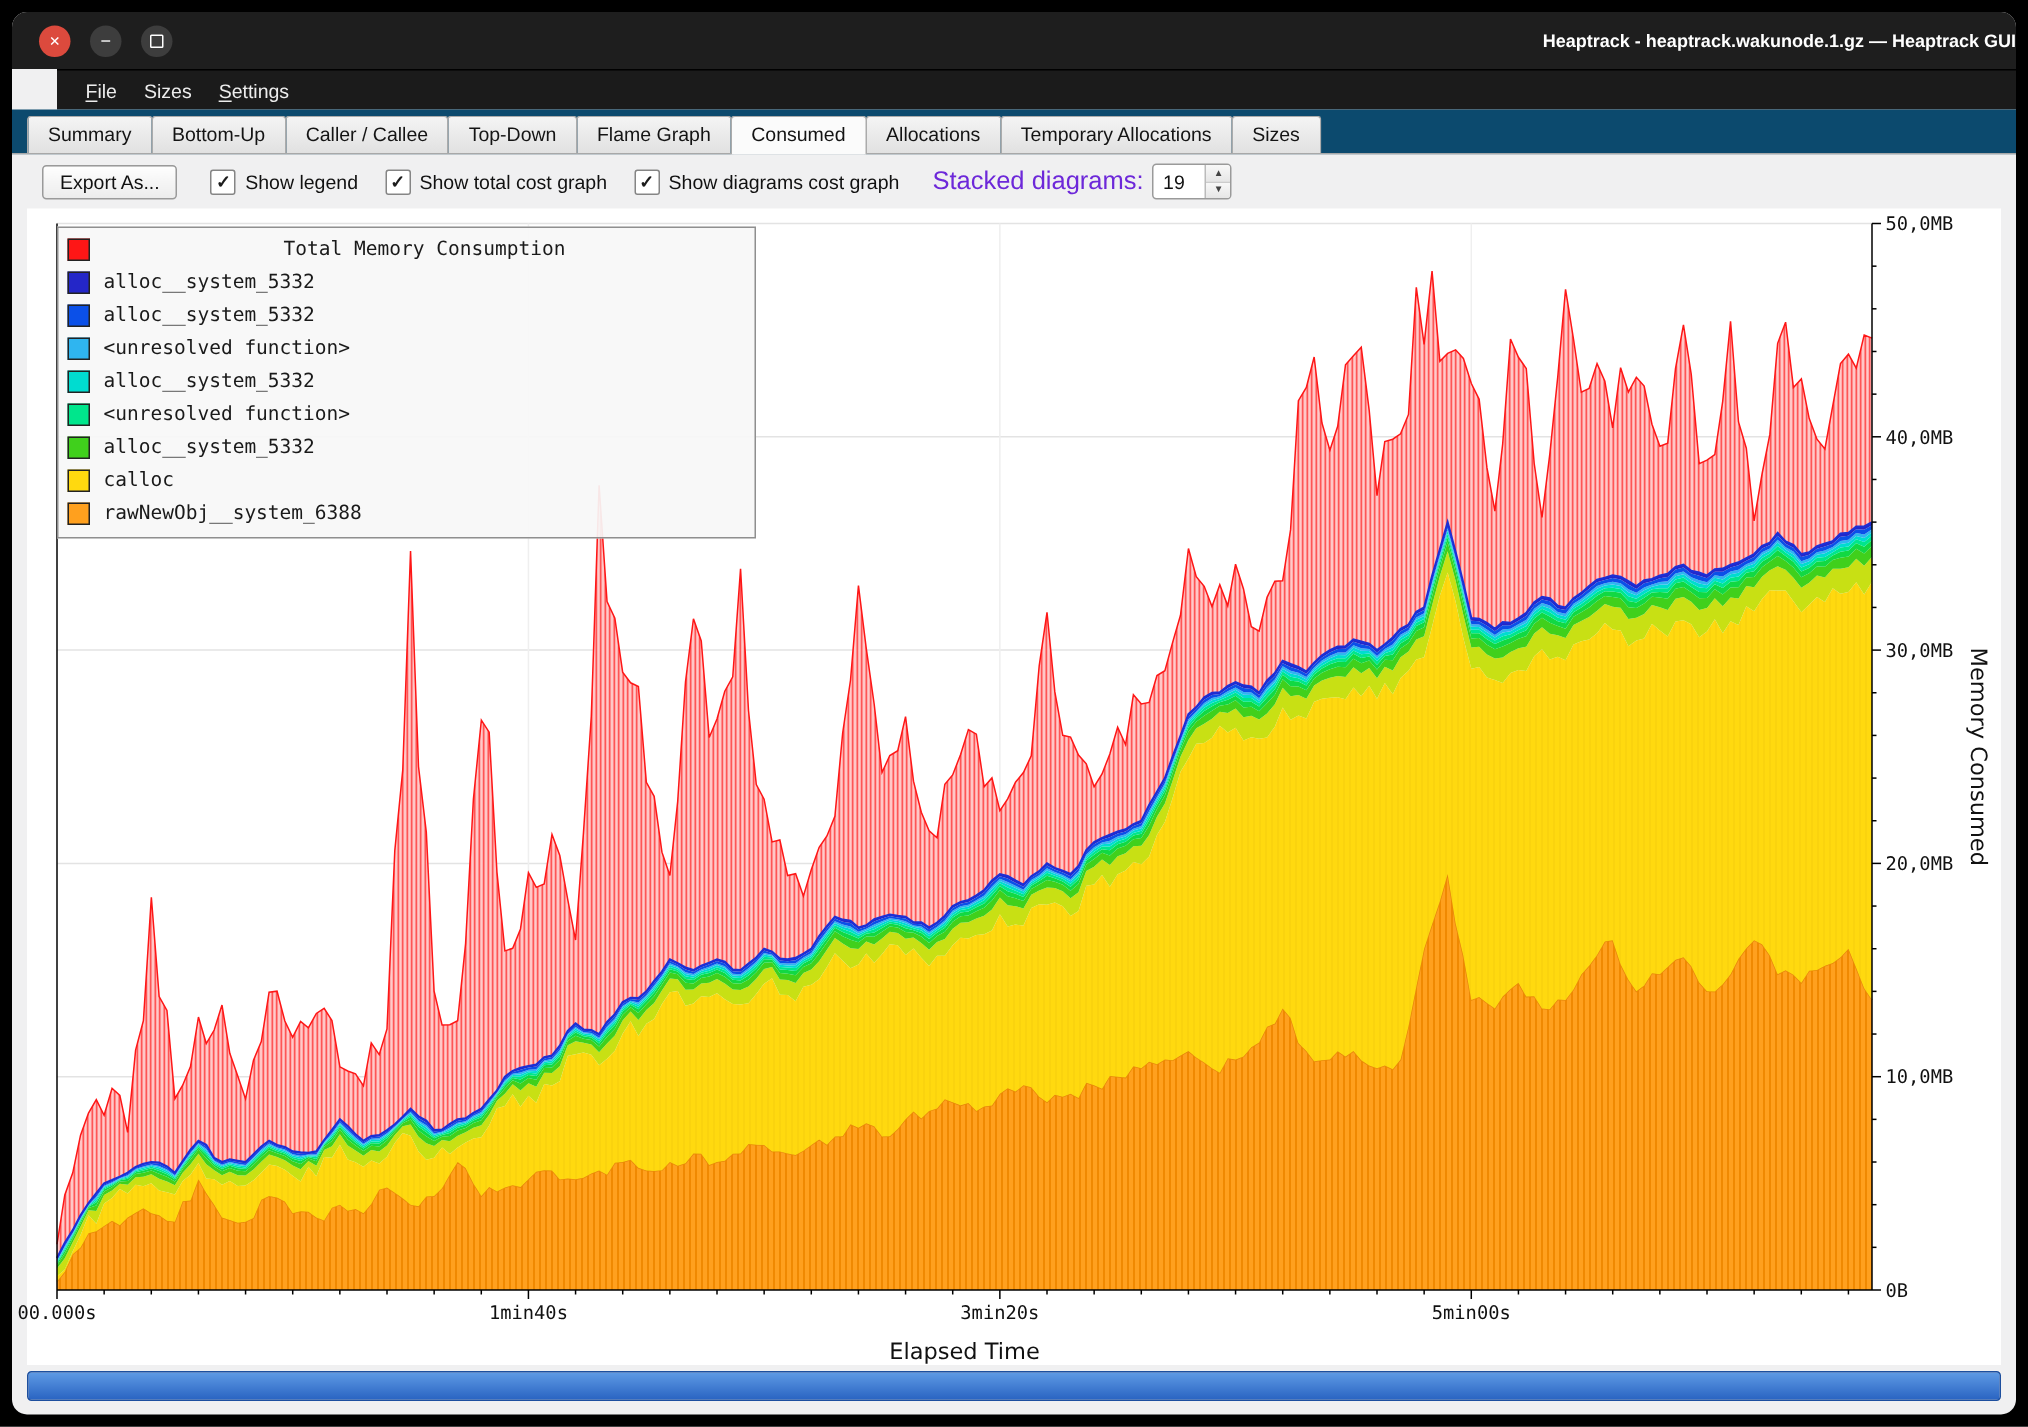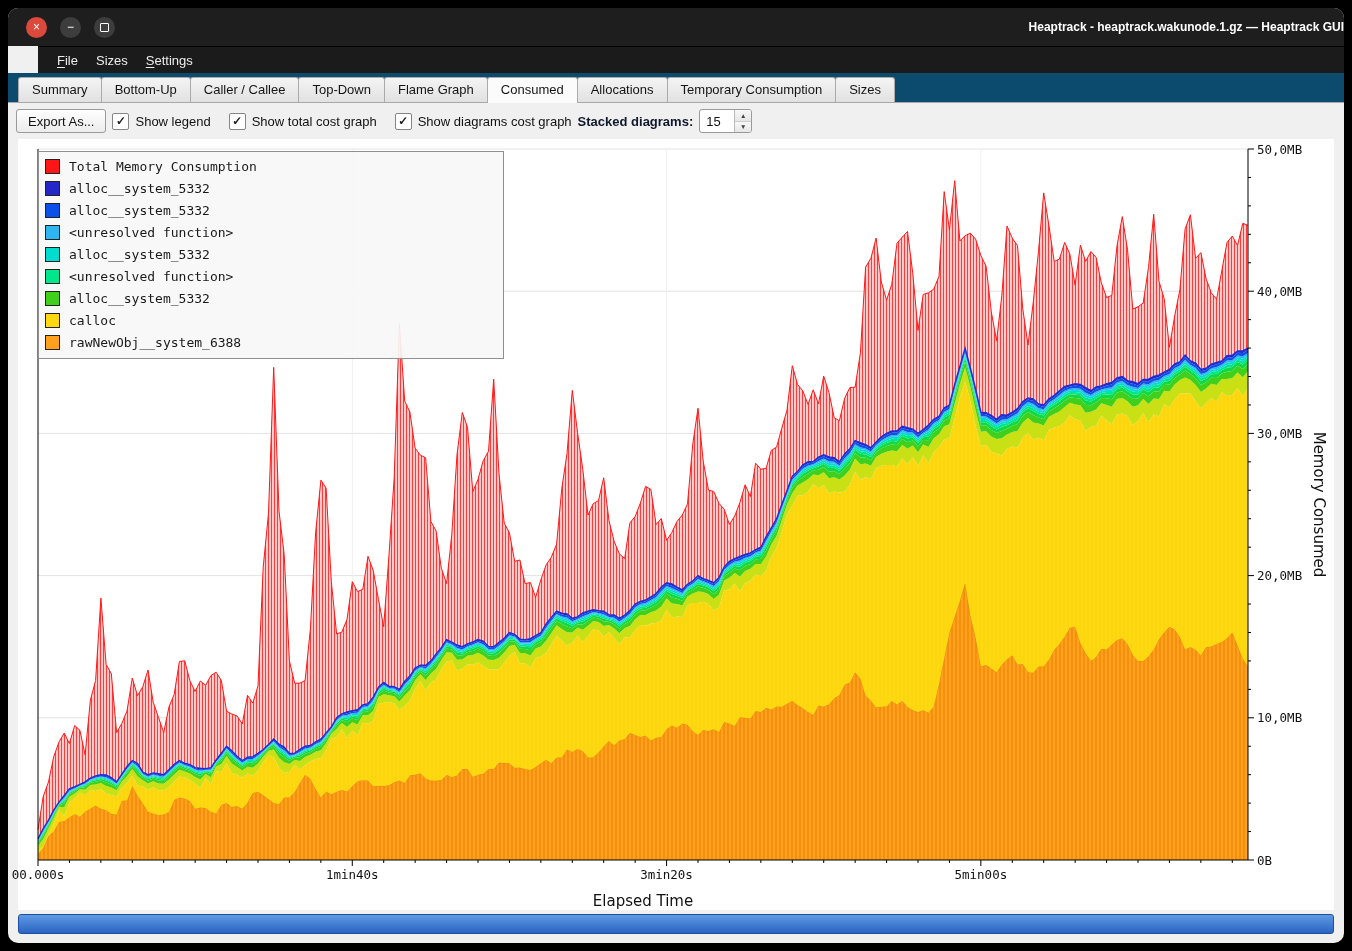--- a/index.html
+++ b/index.html
@@ -19,45 +19,45 @@
   .menubar{flex:0 0 26px;background:#1b1b1b;display:flex;align-items:center;padding-left:10px;border-top:1px solid #000;margin-left:30px;}
   .menu-item{color:#ededed;font-size:13px;padding:3px 9px;border-radius:3px;}
   .menu-item u{text-underline-offset:2px;}
   
   .tabbar{flex:0 0 30px;display:flex;align-items:flex-end;padding:4px 10px 0;border-bottom:1px solid #a8a8a8;
     background:#0c4a6e;box-sizing:border-box;}
   .tab{font-size:13px;color:#141414;padding:4px 13px 5px;border:1px solid #ababab;border-bottom:none;
     background:linear-gradient(#f4f4f4,#e1e1e1);margin-right:-1px;border-radius:3px 3px 0 0;position:relative;white-space:nowrap;}
   .tab.active{background:#fbfbfb;padding-bottom:6px;margin-bottom:-1px;z-index:2;font-weight:normal;}
   
-  .toolbar{flex:0 0 36px;display:flex;gap:6px;padding:6px 8px;box-sizing:border-box;background:#f0f0f1;}
+  .toolbar{flex:0 0 36px;display:flex;align-items:center;gap:22px;padding:6px 20px;box-sizing:border-box;background:#f0f0f1;}
   .btn{font-size:13px;padding:3px 11px;border:1px solid #9a9a9a;border-radius:3px;
     background:linear-gradient(#fefefe,#ececec);color:#111;}
   .checkgroup{display:flex;align-items:center;gap:18px;}
   .checkbox{display:flex;align-items:center;gap:6px;font-size:13px;color:#111;}
   .cb-box{width:15px;height:15px;background:#fff;border:1px solid #858585;border-radius:2px;
     display:flex;align-items:center;justify-content:center;font-size:12px;font-weight:bold;color:#1c1c1c;line-height:1;}
   .spin-group{display:flex;align-items:center;}
-  .spin-label{font-size:13px;margin-right:6px;color:#0f172a;font-weight:bold;}
+  .spin-label{font-size:17px;margin-right:6px;color:#6d28d9;}
   .spinbox{display:flex;border:1px solid #9a9a9a;border-radius:3px;background:#fff;height:22px;overflow:hidden;}
   .spin-value{width:28px;font-size:13px;display:flex;align-items:center;padding-left:6px;color:#111;}
   .spin-btns{display:flex;flex-direction:column;width:16px;border-left:1px solid #bbb;}
   .spin-btn{flex:1;display:flex;align-items:center;justify-content:center;font-size:6.5px;color:#444;
     background:linear-gradient(#f8f8f8,#e6e6e6);}
   .spin-btn + .spin-btn{border-top:1px solid #ccc;}
   
   .chart-area{flex:1 1 auto;position:relative;margin:0 10px;background:#fff;}
   #chart-svg{display:block;overflow:visible;}
   .legend{position:absolute;left:20px;top:12px;width:466px;background:rgba(247,247,247,0.93);
     border:1px solid #8f8f8f;padding:3px 6px 5px;box-sizing:border-box;
     font-family:"DejaVu Sans Mono", monospace;}
   .legend-row{display:flex;align-items:center;gap:9px;height:22px;}
   .legend-swatch{width:15px;height:15px;border:1px solid #222;flex:0 0 15px;box-sizing:border-box;}
   .legend-label{font-size:13px;color:#1a1a1a;white-space:pre;}
-  .legend-row.title .legend-label{flex:1;text-align:left;}
+  .legend-row.title .legend-label{flex:1;text-align:center;}
   
   .bottom-bar{flex:0 0 18px;margin:4px 10px 12px;background:linear-gradient(#5e9ae4,#2a64c2);
     border:1px solid #1d4f9e;border-radius:3px;}
 </style>
 </head>
 <body>
 
 <div class="window">
   <div class="titlebar">
     <div class="winbtns">
@@ -77,21 +77,21 @@
     </div>
 
   <div class="tabbar" id="tabbar">
       <div class="tab">Summary</div>
       <div class="tab">Bottom-Up</div>
       <div class="tab">Caller / Callee</div>
       <div class="tab">Top-Down</div>
       <div class="tab">Flame Graph</div>
       <div class="tab active">Consumed</div>
       <div class="tab">Allocations</div>
-      <div class="tab">Temporary Consumption</div>
+      <div class="tab">Temporary Allocations</div>
       <div class="tab">Sizes</div>
     </div>
 
   <div class="toolbar">
     <button class="btn">Export As...</button>
     <div class="checkgroup" id="checkboxes">
         <label class="checkbox">
           <span class="cb-box">✓</span>
           <span>Show legend</span>
         </label>
@@ -100,21 +100,21 @@
           <span>Show total cost graph</span>
         </label>
         <label class="checkbox">
           <span class="cb-box">✓</span>
           <span>Show diagrams cost graph</span>
         </label>
       </div>
     <div class="spin-group">
       <span class="spin-label">Stacked diagrams:</span>
       <div class="spinbox">
-        <div class="spin-value">15</div>
+        <div class="spin-value">19</div>
         <div class="spin-btns">
           <div class="spin-btn">▲</div>
           <div class="spin-btn">▼</div>
         </div>
       </div>
     </div>
   </div>
 
   <div class="chart-area">
     <svg id="chart-svg" width="1316" height="771">

